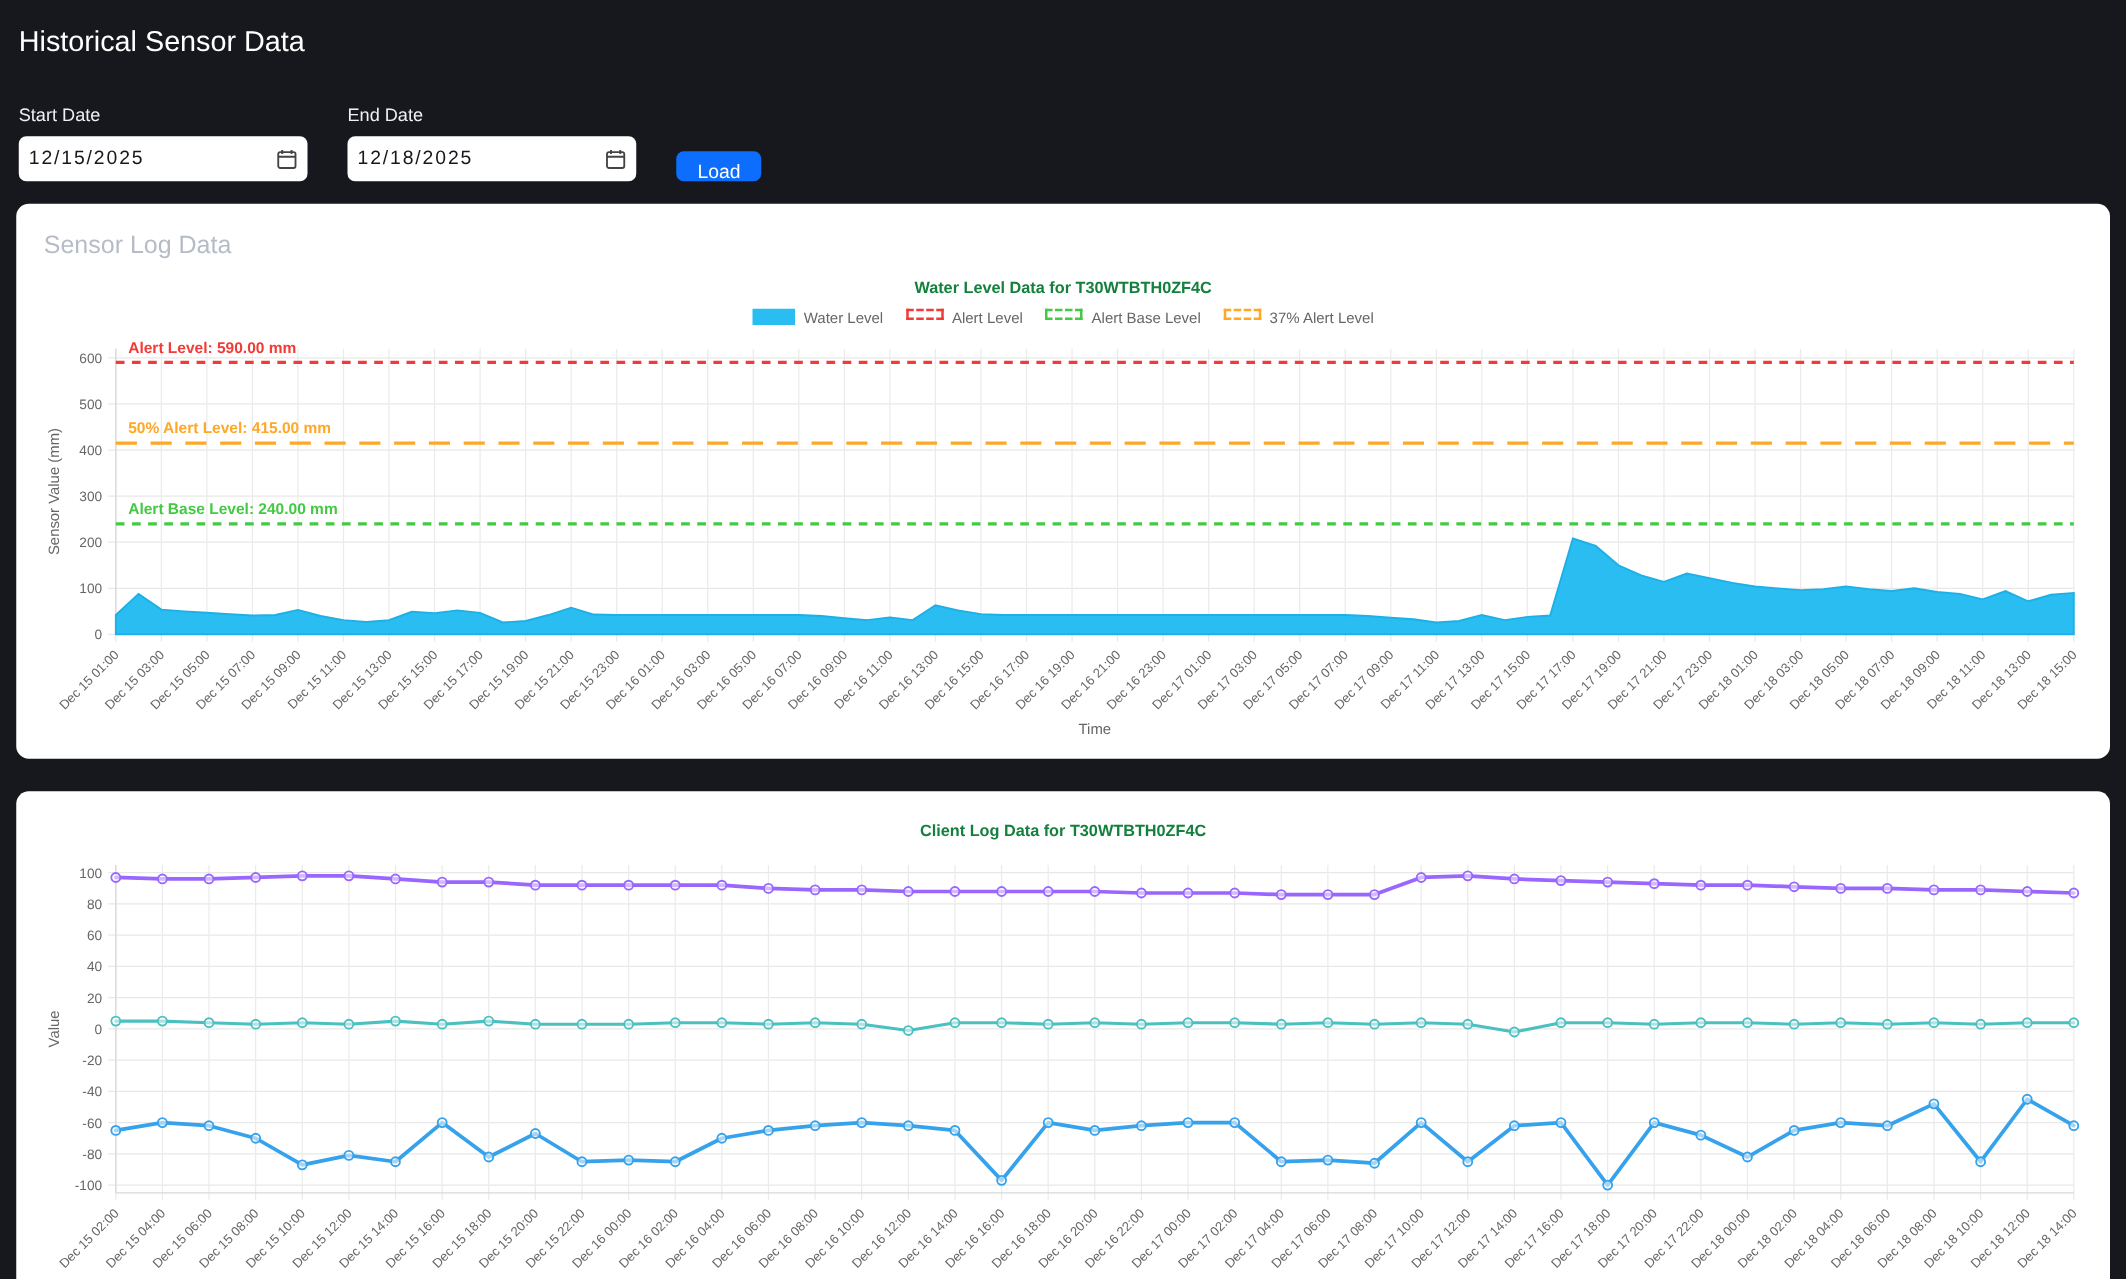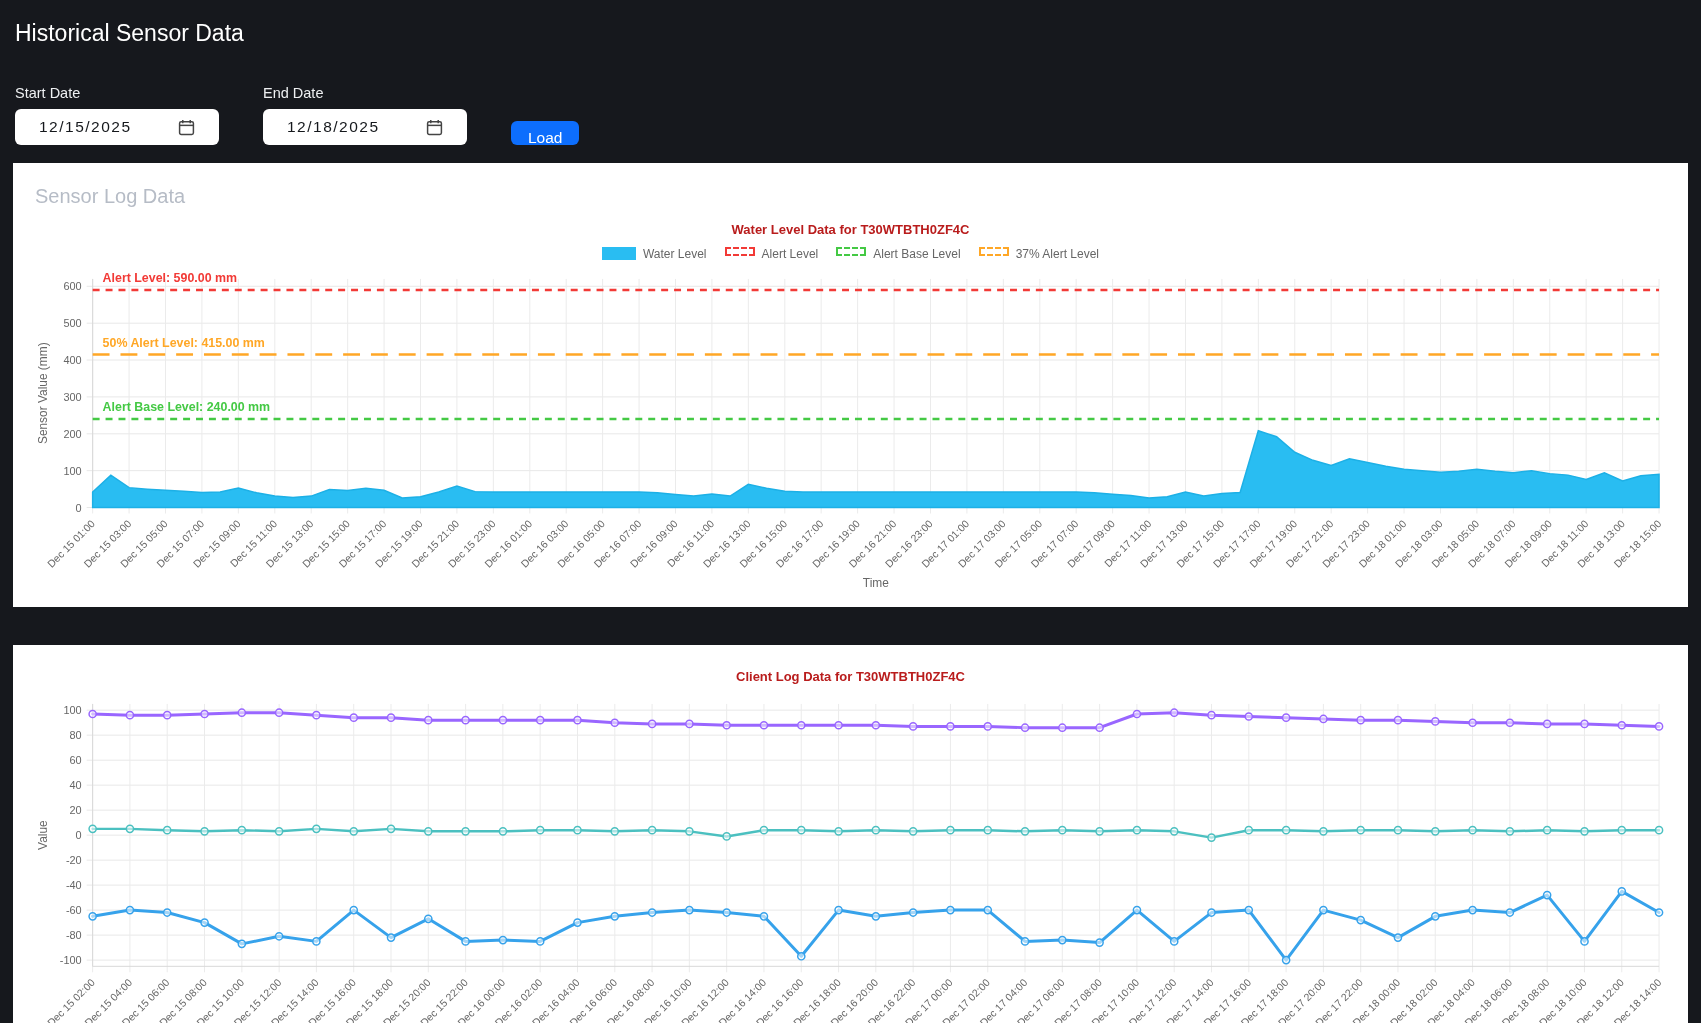--- a/index.html
+++ b/index.html
@@ -3,38 +3,38 @@
 <meta charset="utf-8">
 <style>
   * { box-sizing: border-box; margin: 0; padding: 0; }
   html,body { width: 1701px; min-height: 1023px; }
   body {
     background: #16181d;
     font-family: "Liberation Sans", sans-serif;
     padding: 12px 13px 20px 13px;
   }
   .page-title { color: #ffffff; font-size: 23px; font-weight: 400; margin: 8px 0 38px 2px; }
-  .form-row { display: flex; align-items: flex-end; gap: 44px; margin: 0 0 18px 2px; }
+  .form-row { display: flex; align-items: flex-end; gap: 32px; margin: 0 0 18px 2px; }
   .field label { display:block; color: #eef0f2; font-size: 14.5px; margin-bottom: 8px; }
   .date-input {
-    width: 204px; height: 36px; background: #ffffff; border-radius: 6px;
+    width: 231px; height: 36px; background: #ffffff; border-radius: 6px;
     display: flex; align-items: center; justify-content: space-between;
-    padding: 0 24px; cursor: text;
+    padding: 0 8px; cursor: text;
   }
   .date-input .val { color: #15181c; font-size: 15.5px; letter-spacing: 1.5px; }
   .cal-icon { width: 17px; height: 17px; display: inline-block; }
   .load-btn {
     background: #0d6efd; color: #fff; border: none; border-radius: 6px;
     font-family: inherit; font-size: 15.5px; padding: 8px 17px; height: 24px; cursor: pointer;
   }
   .card {
-    background: #ffffff; border-radius: 0; padding: 18px 20px 14px 20px; margin-bottom: 38px;
+    background: #ffffff; border-radius: 10px; padding: 18px 20px 14px 20px; margin-bottom: 26px;
   }
   .card-title { color: #b6bcc6; font-size: 20px; font-weight: 500; margin: 4px 0 14px 2px; }
-  .chart-title { text-align: center; color: #b91c1c; font-size: 13px; font-weight: bold; margin: 6px 0 10px 0; }
+  .chart-title { text-align: center; color: #15803d; font-size: 13px; font-weight: bold; margin: 6px 0 10px 0; }
   .legend { display: flex; justify-content: center; align-items: center; gap: 18px; margin-bottom: 6px; }
   .legend-item { display: inline-flex; align-items: flex-start; gap: 7px; color: #666; font-size: 12px; cursor: pointer; }
   .legend-box { display: inline-block; width: 34px; height: 13px; }
   .legend-box.dashed { width: 30px; height: 9px; background: #fff; }
   .legend-box.outline { width: 30px; height: 8px; }
   svg.chart { display: block; width: 100%; height: auto; }
   svg text { font-family: "Liberation Sans", sans-serif; }
 </style>
 </head>
 <body>

